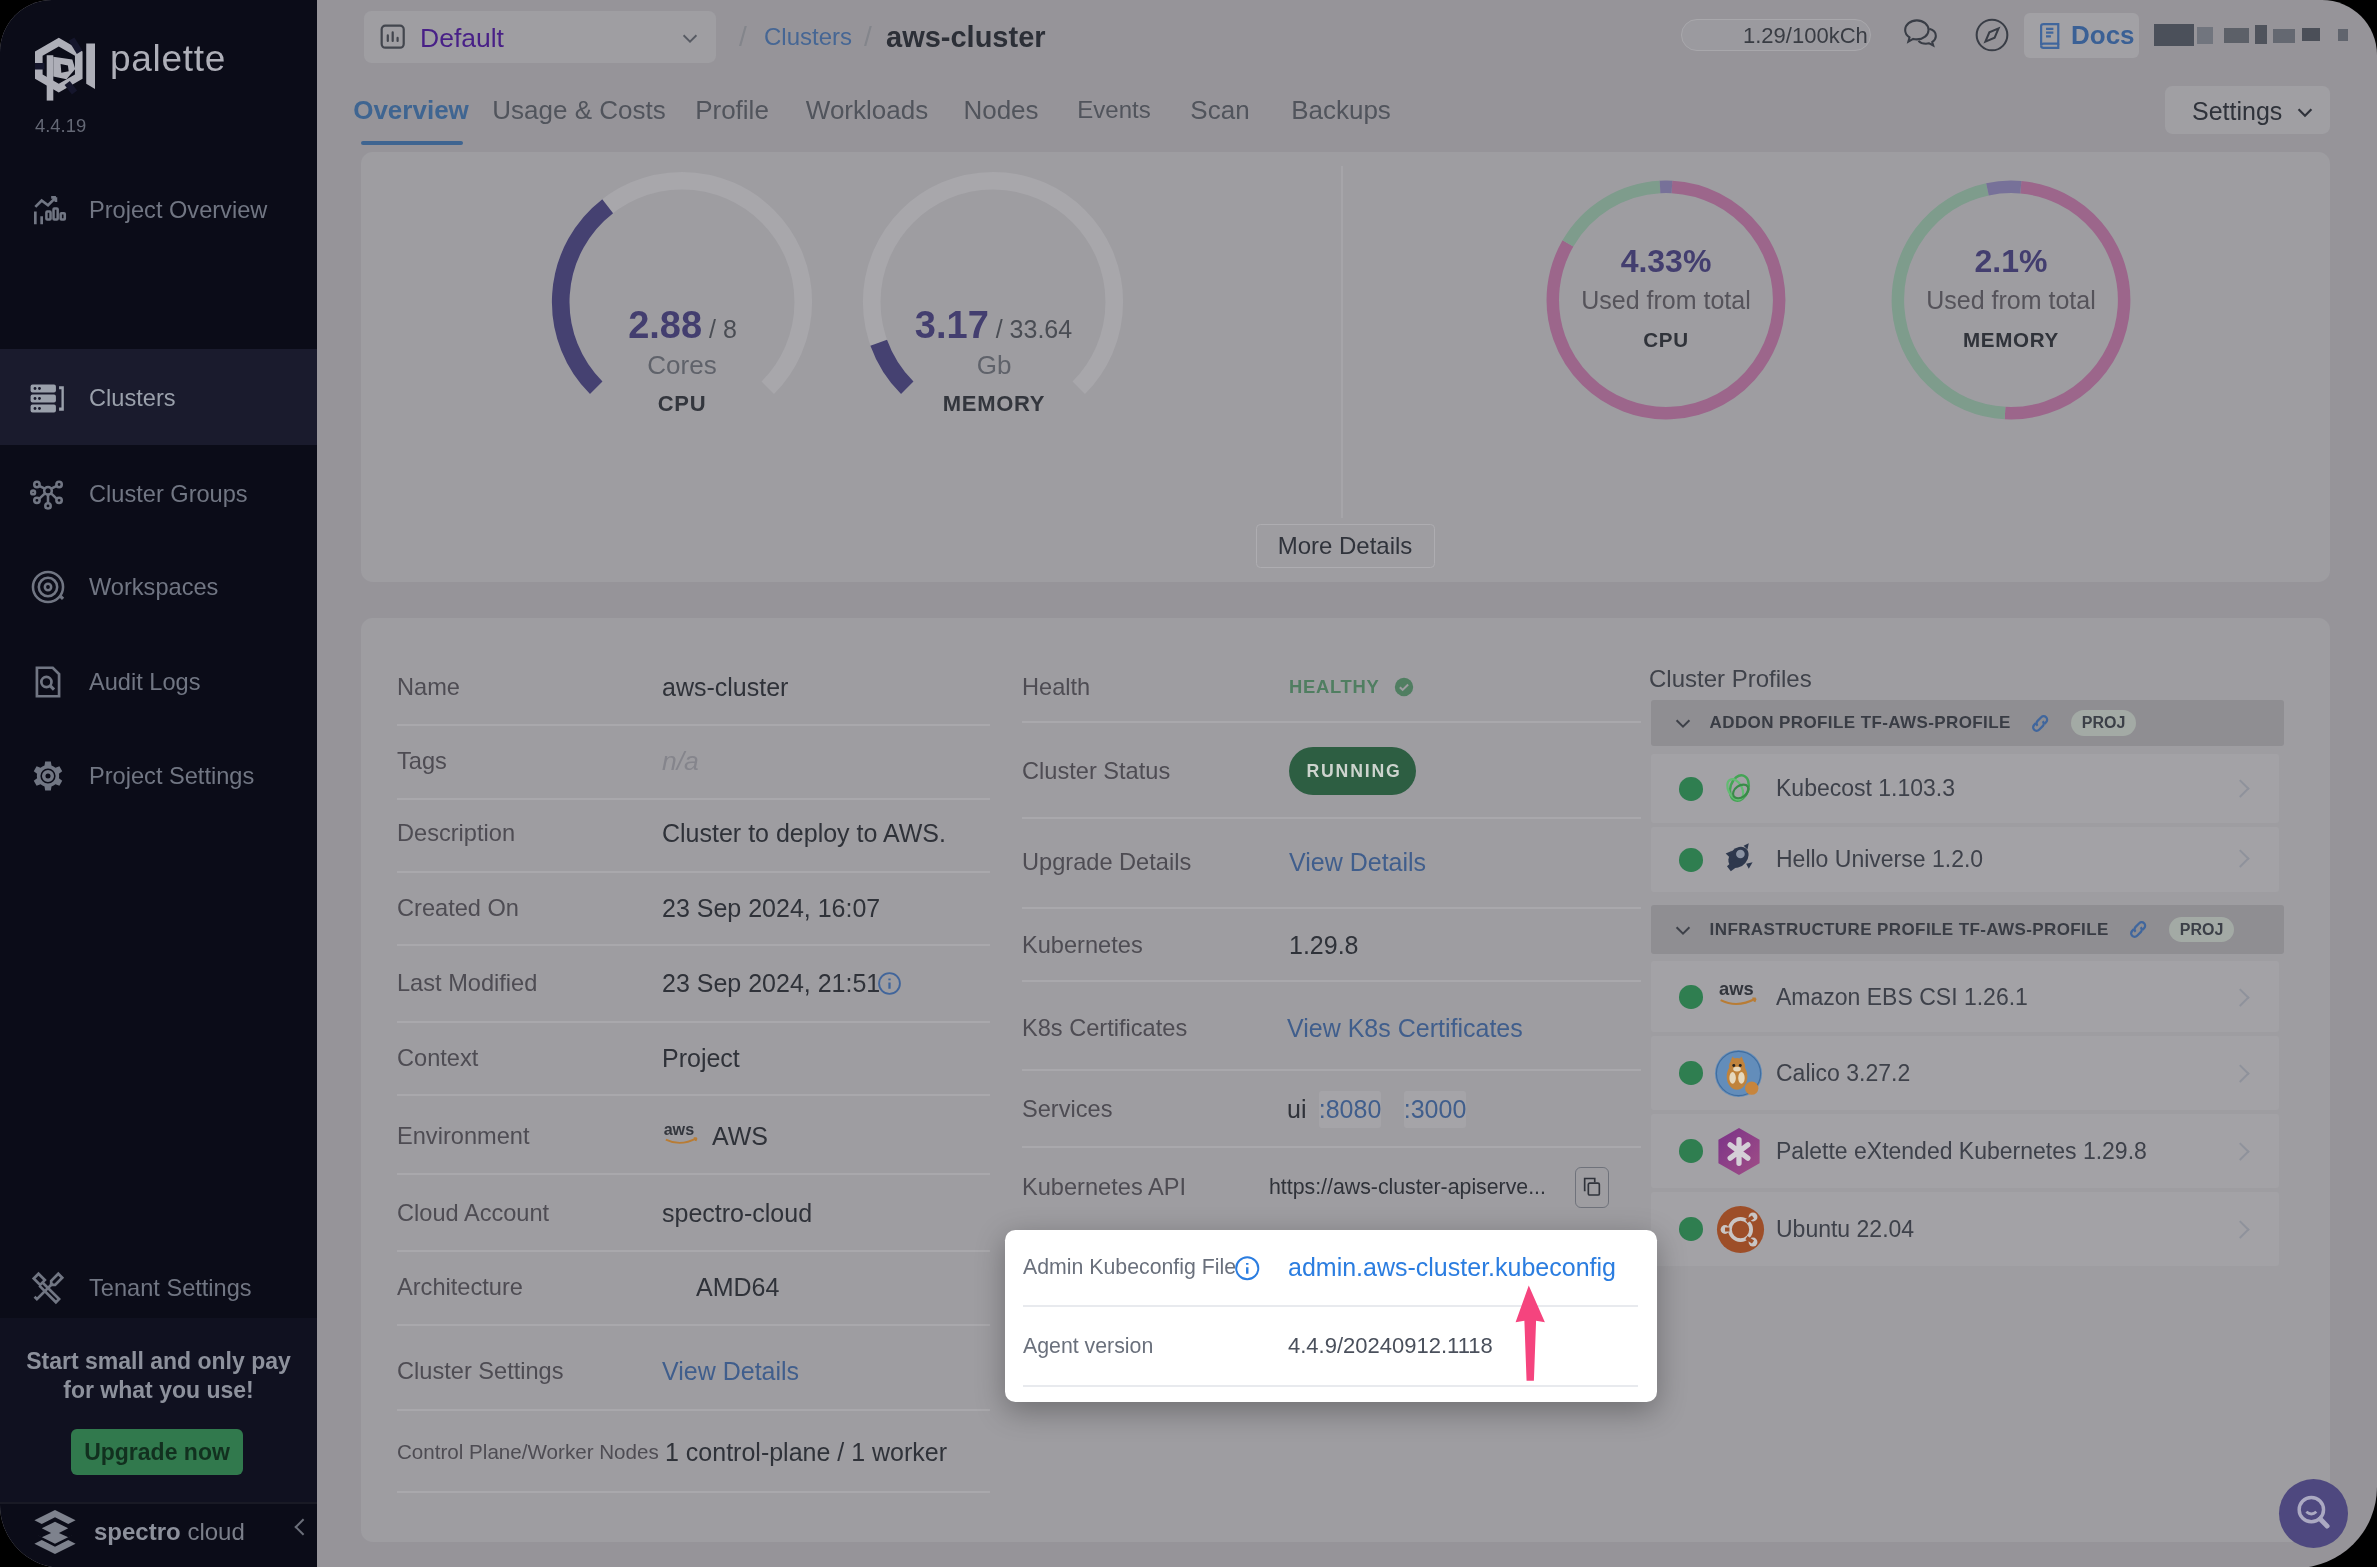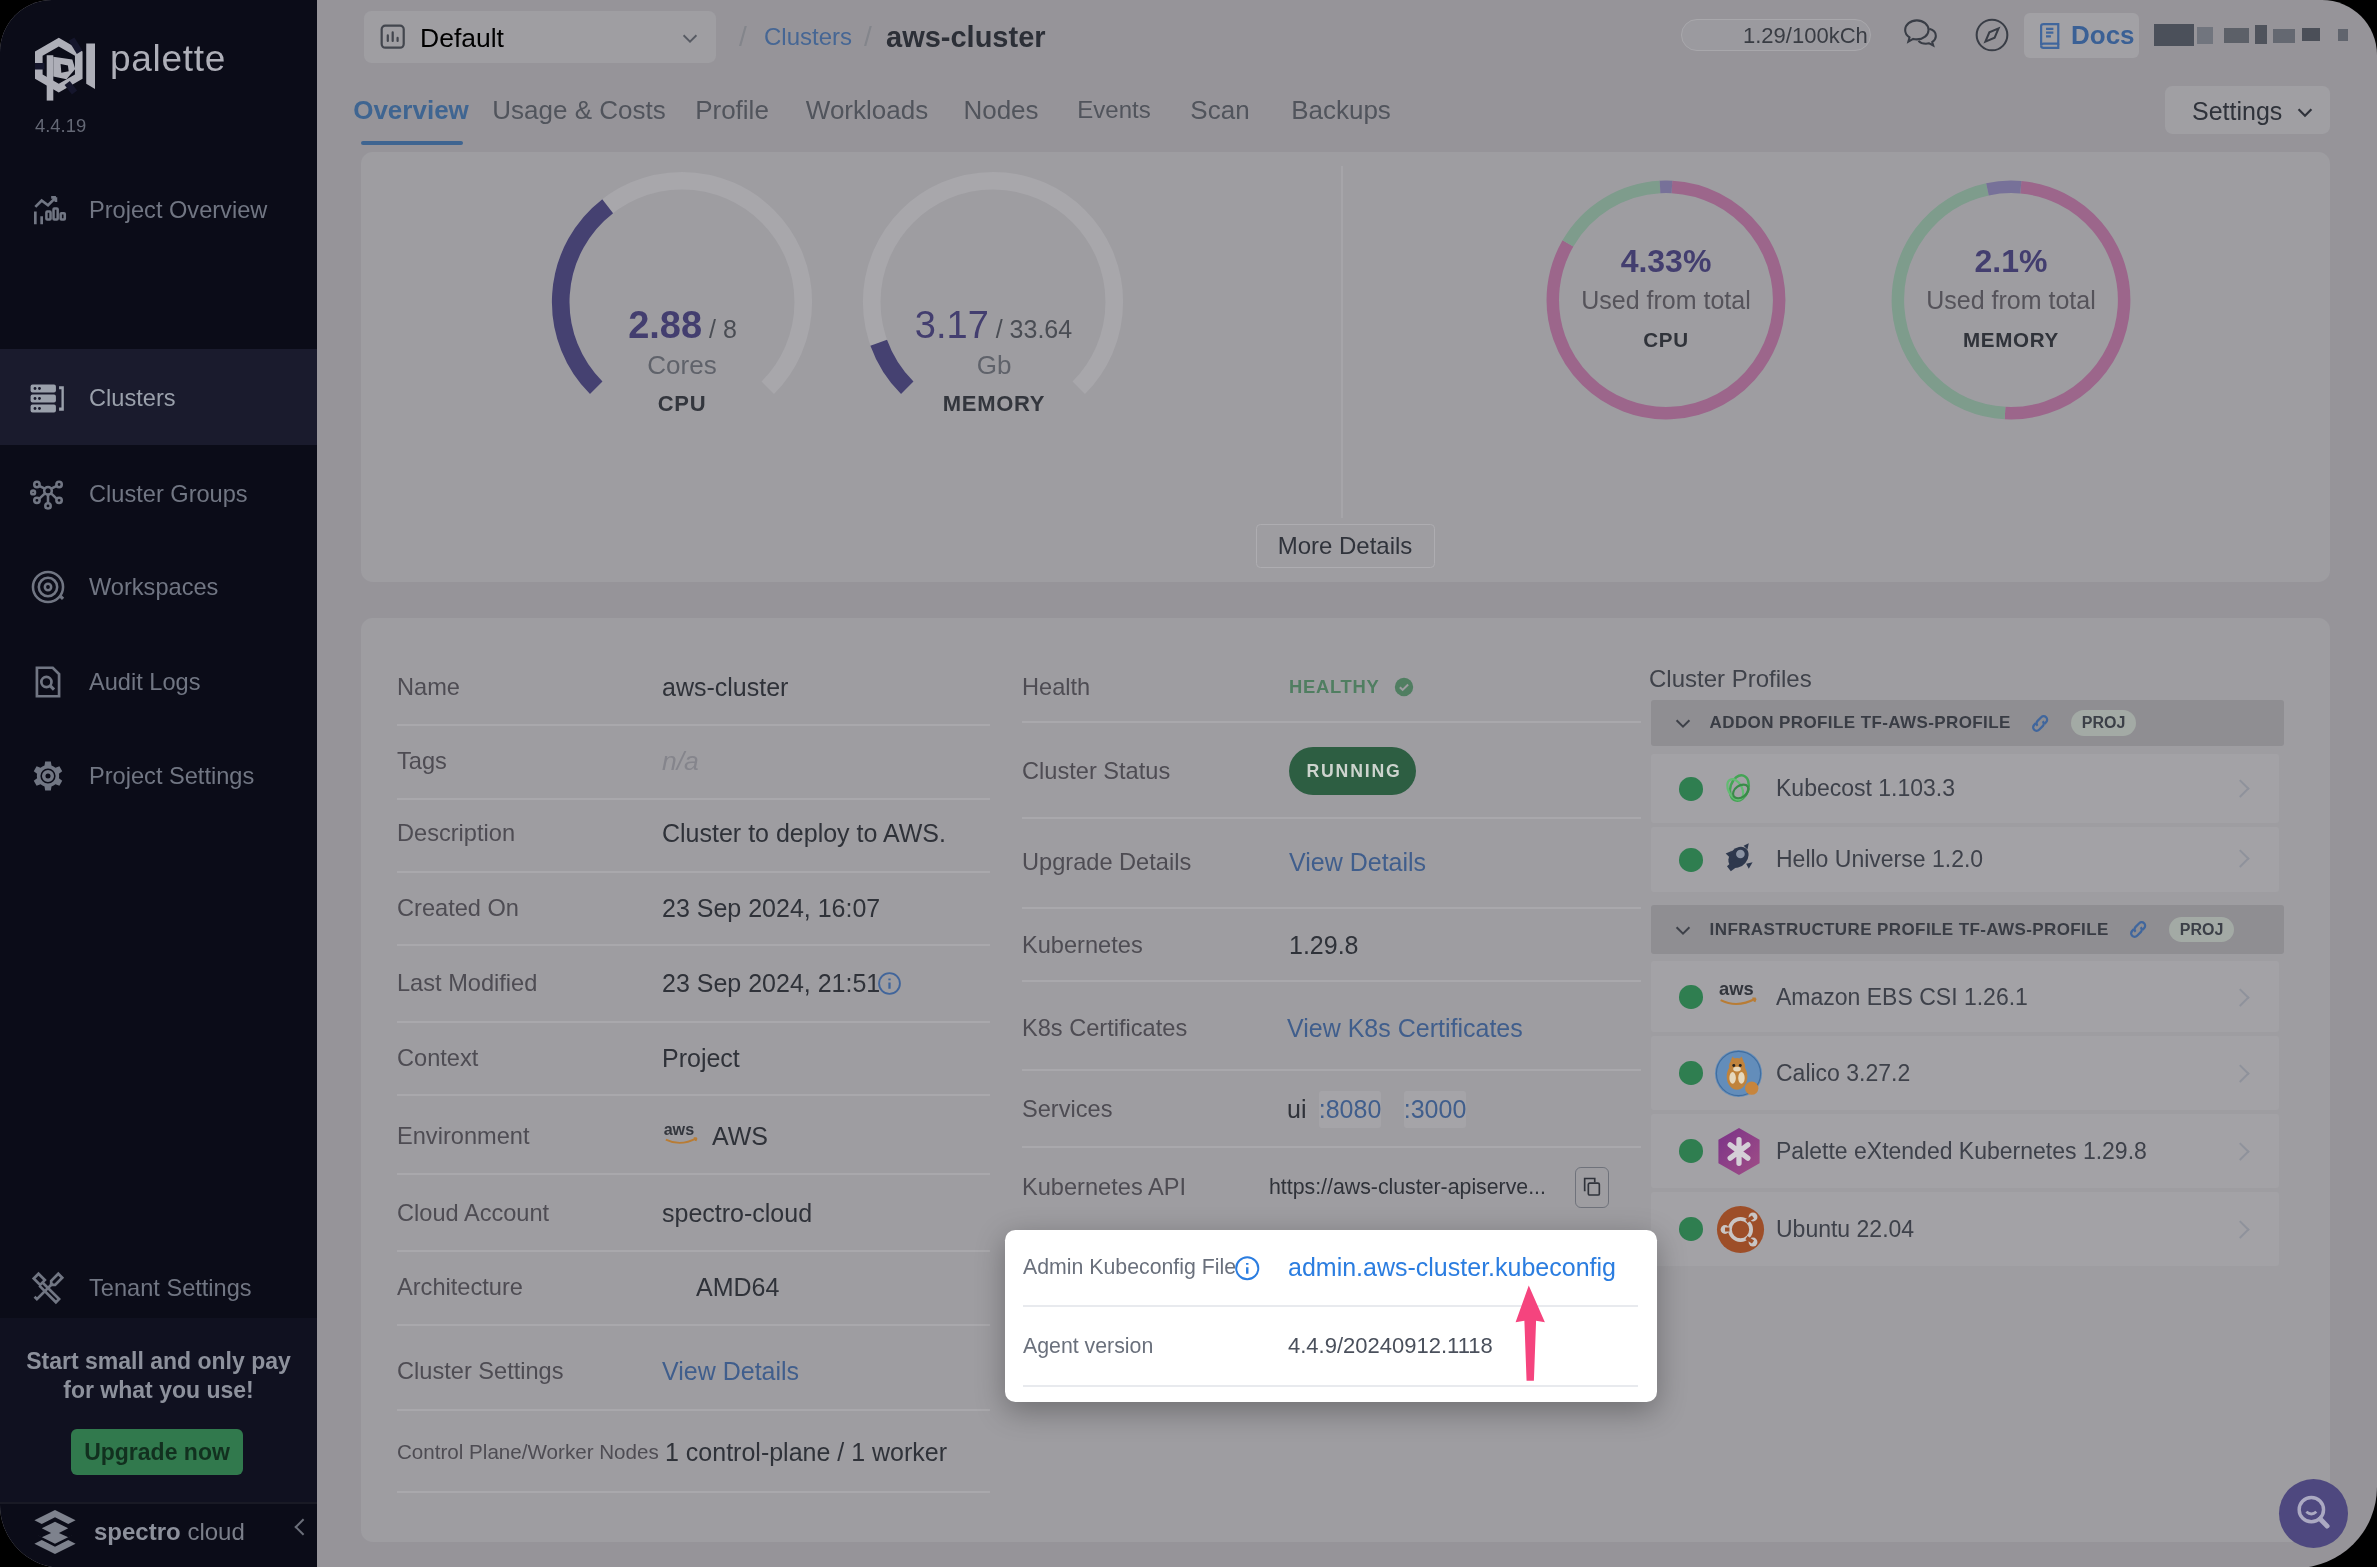--- a/index.html
+++ b/index.html
@@ -29,21 +29,21 @@
 </head>
 <body>
 <div id="app">
 <div id="main">
 
 <div class="abs" style="left:364px;top:11px;width:352px;height:52px;background:#9f9ea3;border-radius:7.4px"></div>
 <svg class="abs" style="left:378px;top:22px" width="29.4" height="29.4" viewBox="0 0 24 24" fill="none" stroke="#42464f" stroke-width="1.8">
   <rect x="3" y="3" width="18" height="18" rx="3"></rect>
   <path d="M8 15.5 V11 M12 15.5 V8.5 M16 15.5 V13" stroke-linecap="round"></path>
 </svg>
-<div class="mtext" style="left:420px;top:38px;font-size:26.5px;color:#000000">Default</div>
+<div class="mtext" style="left:420px;top:38px;font-size:26.5px;color:#4c1d95">Default</div>
 <svg class="abs" style="left:679px;top:26.5px" width="22" height="22" viewBox="0 0 24 24" fill="none" stroke="#565a64" stroke-width="2">
         <path d="M5 9 L12 16 L19 9"></path>
       </svg>
 <div class="mtext" style="left:739px;top:37px;font-size:28px;color:#83858c">/</div>
 <div class="mtext" style="left:764px;top:37px;font-size:24px;color:#41679c">Clusters</div>
 <div class="mtext" style="left:864px;top:37px;font-size:28px;color:#83858c">/</div>
 <div class="mtext" style="left:886px;top:37px;font-size:29px;font-weight:600;color:#2b2f38">aws-cluster</div>
 <div class="abs" style="left:1681px;top:19px;width:190px;height:32px;background:#9b9aa0;border:0.7px solid #a8a7ac;border-radius:16px"></div>
 <div class="mtext" style="left:1743px;top:36px;font-size:22px;color:#393c44">1.29/100kCh</div>
 <svg class="abs" style="left:1899px;top:16px" width="43" height="38" viewBox="0 0 29 26" fill="none" stroke="#383d47" stroke-width="1.4">
@@ -89,21 +89,21 @@
   <path d="M83.33 316.67 A165 165 0 1 1 316.67 316.67" stroke="#a8a7ac" stroke-width="24"></path>
   <path d="M83.33 316.67 A165 165 0 0 1 98.9 69.6" stroke="#454078" stroke-width="24"></path>
 </svg>
 <div class="abs" style="left:572px;top:304px;width:221px;text-align:center;white-space:nowrap"><span style="font-size:38px;font-weight:700;color:#433d76">2.88</span><span style="font-size:25px;color:#4a4d55"> / 8</span></div>
 <div class="ctext" style="left:682px;top:365px;font-size:26px;color:#5f626b">Cores</div>
 <div class="ctext" style="left:682px;top:404px;font-size:22px;font-weight:700;letter-spacing:0.7px;color:#33363e">CPU</div>
 <svg class="abs" style="left:846px;top:155px" width="294" height="294" viewBox="0 0 400 400" fill="none">
   <path d="M83.33 316.67 A165 165 0 1 1 316.67 316.67" stroke="#a8a7ac" stroke-width="24"></path>
   <path d="M83.33 316.67 A165 165 0 0 1 44.5 255.4" stroke="#454078" stroke-width="24"></path>
 </svg>
-<div class="abs" style="left:883px;top:304px;width:221px;text-align:center;white-space:nowrap"><span style="font-size:38px;font-weight:400;color:#433d76">3.17</span><span style="font-size:25px;color:#4a4d55"> / 33.64</span></div>
+<div class="abs" style="left:883px;top:304px;width:221px;text-align:center;white-space:nowrap"><span style="font-size:38px;font-weight:700;color:#433d76">3.17</span><span style="font-size:25px;color:#4a4d55"> / 33.64</span></div>
 <div class="ctext" style="left:994px;top:365px;font-size:26px;color:#5f626b">Gb</div>
 <div class="ctext" style="left:994px;top:404px;font-size:22px;font-weight:700;letter-spacing:0.7px;color:#33363e">MEMORY</div>
 <div class="abs" style="left:1341px;top:166px;width:1.5px;height:352px;background:#a6a5aa"></div>
 <div class="abs" style="left:1256px;top:524px;width:179px;height:44px;border:1.5px solid #aeadb2;border-radius:4.4px"></div>
 <div class="ctext" style="left:1345px;top:546px;font-size:24px;color:#2f333c">More Details</div>
 <svg class="abs" style="left:1519px;top:153px" width="294" height="294" viewBox="0 0 400 400" fill="none">
   <path d="M 208.1 46.2 A 154 154 0 1 1 66.6 123.0" stroke="#a2648f" stroke-width="17"></path>
   <path d="M 66.6 123.0 A 154 154 0 0 1 191.9 46.2" stroke="#7a9d8b" stroke-width="17"></path>
   <path d="M 191.9 46.2 A 154 154 0 0 1 208.1 46.2" stroke="#77709f" stroke-width="17"></path>
 </svg>

